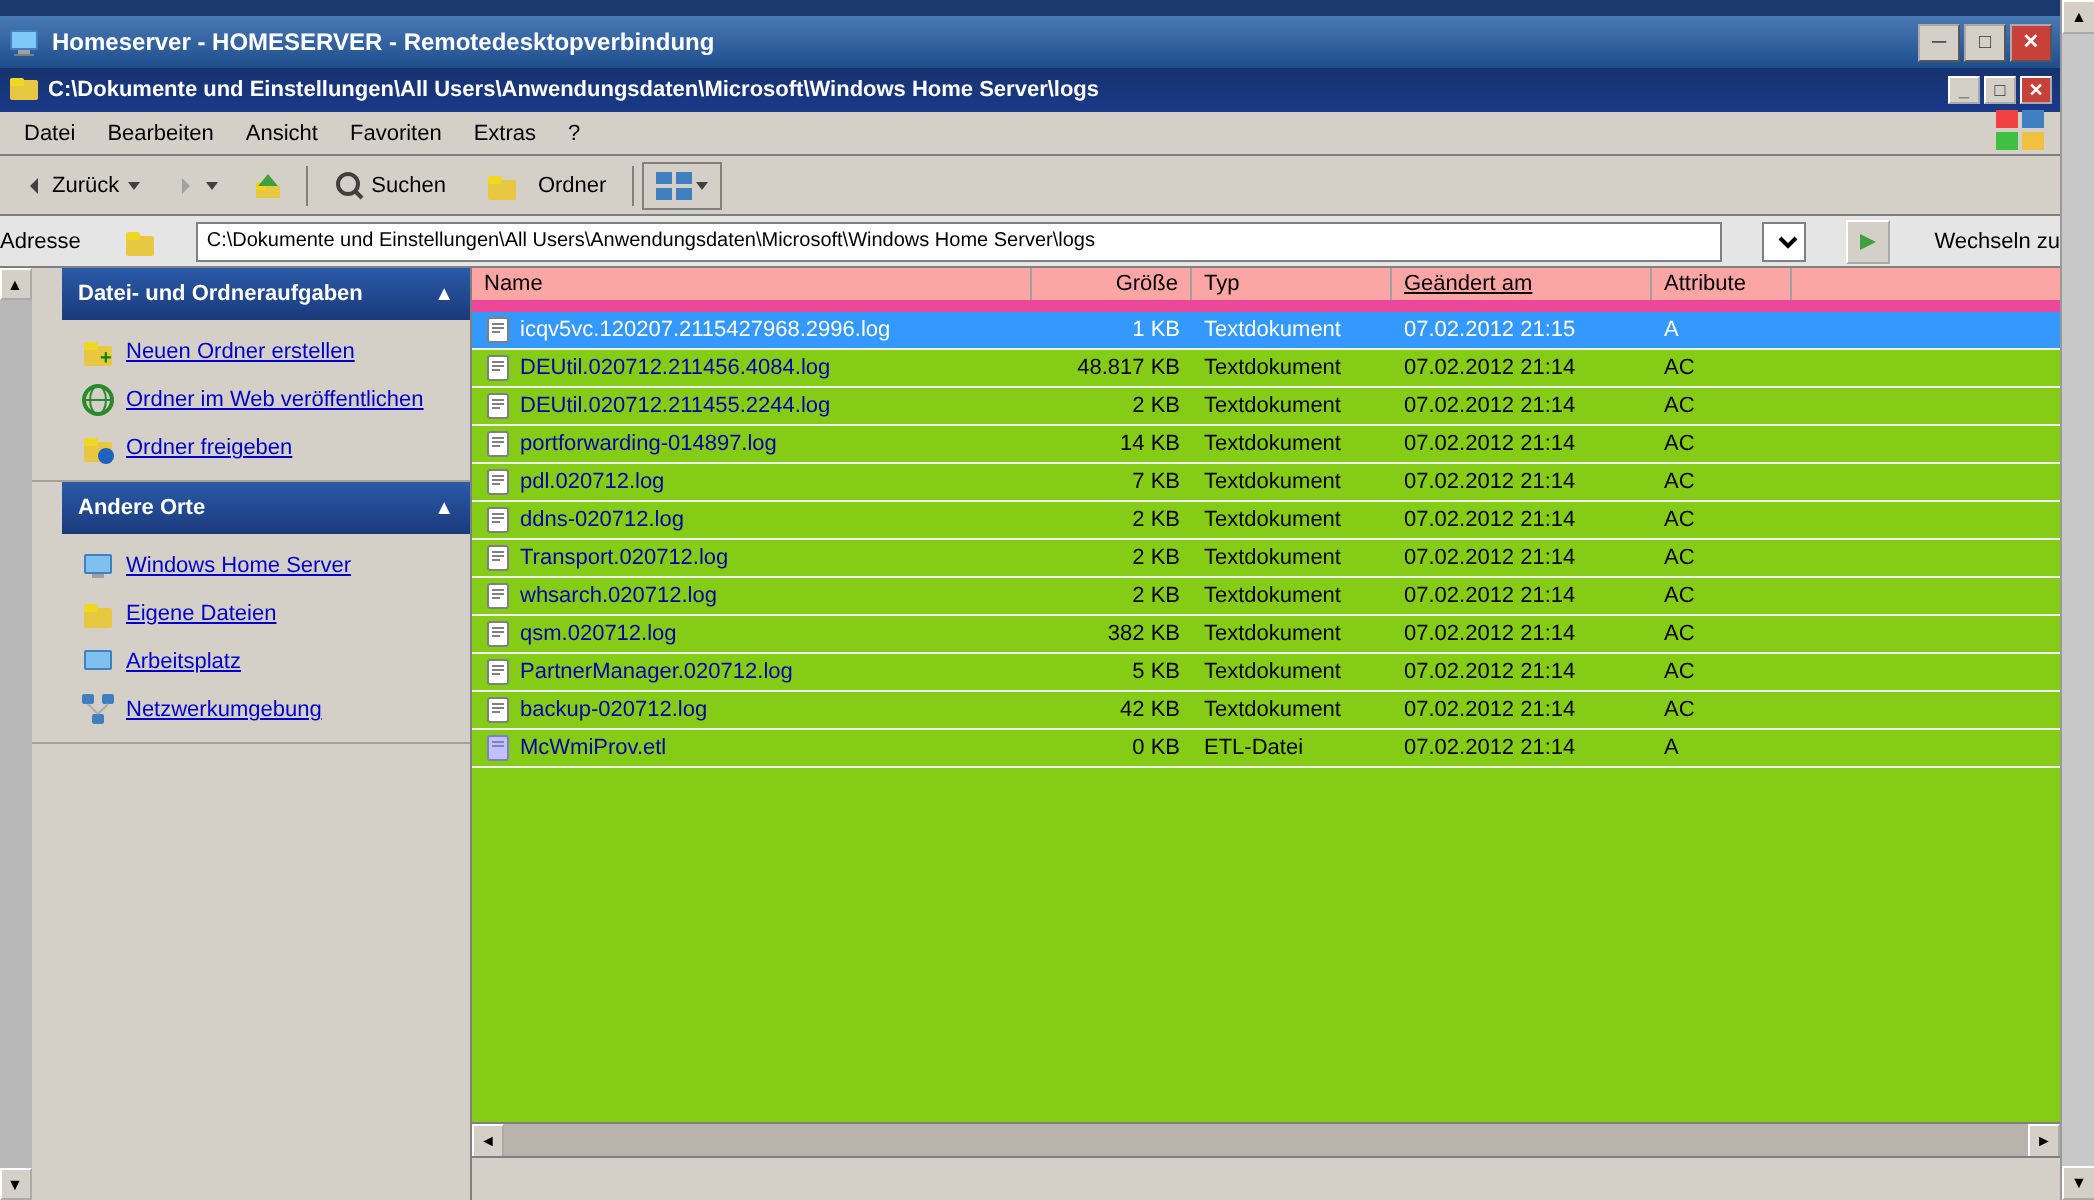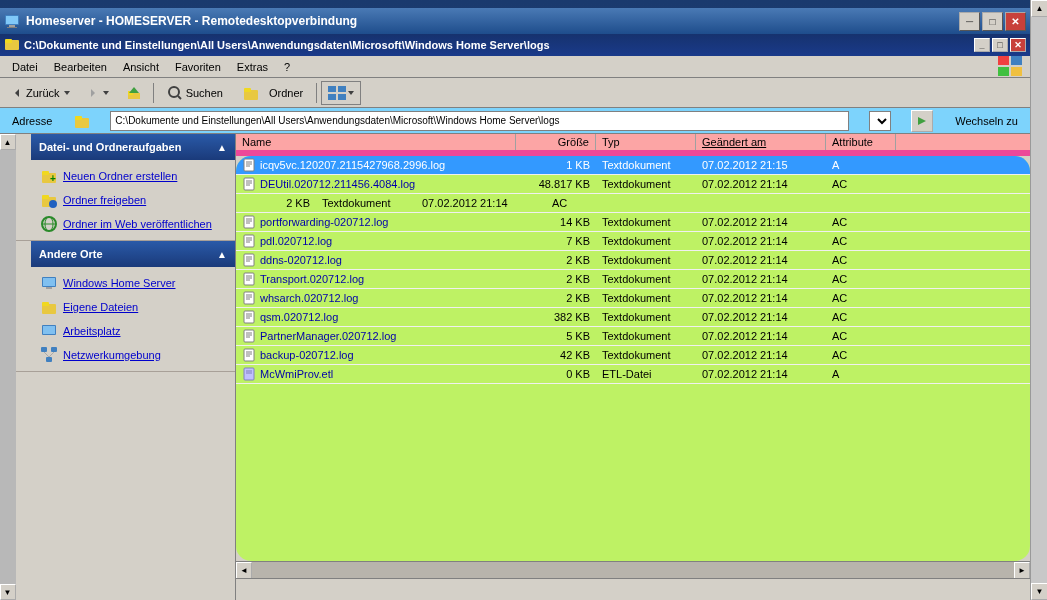--- a/index.html
+++ b/index.html
@@ -237,24 +237,24 @@
       border: 1px solid #808080;
       cursor: pointer;
       display: flex;
       align-items: center;
       justify-content: center;
     }
 
     
     .address-bar {
       height: 26px;
-      background: #7dd3fc;
-      display: flex;
-      align-items: center;
-      padding: 2px 12px;
+      background: #e5e5e5;
+      display: flex;
+      align-items: center;
+      padding: 2px 0;
       border-bottom: 1px solid #808080;
       gap: 20px;
     }
     .address-label {
       font-size: 11px;
       margin-right: 2px;
     }
     .address-input {
       flex: 1;
       height: 20px;
@@ -392,22 +392,21 @@
     .col-size { width: 80px; justify-content: flex-end; }
     .col-type { width: 100px; }
     .col-date { width: 130px; text-decoration: underline; }
     .col-attr { width: 70px; }
 
     
     .file-rows {
       flex: 1;
       overflow-y: auto;
       overflow-x: hidden;
-      background: #bef264;
-      border-radius: 15px;
+      background: #84cc16;
     }
     .file-row {
       height: 19px;
       display: flex;
       align-items: center;
       border-bottom: 1px solid #f0f0f0;
       cursor: pointer;
     }
     .file-row.selected { background: #3399ff; color: white; }
     .file-row .cell {
@@ -687,33 +686,33 @@
               <div class="panel-item">
                 <svg class="panel-item-icon" viewBox="0 0 16 16">
                   <rect x="1" y="5" width="14" height="10" rx="1" fill="#e8c840"></rect>
                   <rect x="1" y="3" width="7" height="4" rx="1" fill="#f0d820"></rect>
                   <text x="9" y="14" fill="green" font-size="10" font-weight="bold">+</text>
                 </svg>
                 <span>Neuen Ordner erstellen</span>
               </div>
               <div class="panel-item">
                 <svg class="panel-item-icon" viewBox="0 0 16 16">
+                  <circle cx="8" cy="8" r="7" fill="none" stroke="#2a8a2a" stroke-width="2"></circle>
+                  <ellipse cx="8" cy="8" rx="4" ry="7" fill="none" stroke="#2a8a2a" stroke-width="1"></ellipse>
+                  <line x1="1" y1="8" x2="15" y2="8" stroke="#2a8a2a" stroke-width="1"></line>
+                </svg>
+                <span>Ordner im Web veröffentlichen</span>
+              </div>
+              <div class="panel-item">
+                <svg class="panel-item-icon" viewBox="0 0 16 16">
                   <rect x="1" y="5" width="14" height="10" rx="1" fill="#e8c840"></rect>
                   <rect x="1" y="3" width="7" height="4" rx="1" fill="#f0d820"></rect>
                   <circle cx="12" cy="12" r="4" fill="#2060c0"></circle>
                 </svg>
                 <span>Ordner freigeben</span>
-              </div>
-              <div class="panel-item">
-                <svg class="panel-item-icon" viewBox="0 0 16 16">
-                  <circle cx="8" cy="8" r="7" fill="none" stroke="#2a8a2a" stroke-width="2"></circle>
-                  <ellipse cx="8" cy="8" rx="4" ry="7" fill="none" stroke="#2a8a2a" stroke-width="1"></ellipse>
-                  <line x1="1" y1="8" x2="15" y2="8" stroke="#2a8a2a" stroke-width="1"></line>
-                </svg>
-                <span>Ordner im Web veröffentlichen</span>
               </div>
             </div>
           </div>
 
           <div class="panel-section">
             <div class="panel-header">
               <span>Andere Orte</span>
               <span class="chevron">▲</span>
             </div>
             <div class="panel-items">
@@ -803,36 +802,45 @@
         <span>DEUtil.020712.211456.4084.log</span>
       </div>
       <div class="cell cell-size">
                   <span>48.817 KB</span>
                 </div>
       <div class="cell cell-type">Textdokument</div>
       <div class="cell cell-date">07.02.2012 21:14</div>
       <div class="cell cell-attr">AC</div>
     </div>
               <div class="file-row">
-      <div class="cell cell-size">
-                  <span>2 KB</span>
-                </div>
-      <div class="cell cell-type">Textdokument</div>
-      <div class="cell cell-date">07.02.2012 21:14</div>
-      <div class="cell cell-attr">AC</div>
-    </div>
-              <div class="file-row">
       <div class="cell cell-name">
         <svg width="14" height="14" viewBox="0 0 14 14">
                     <rect x="2" y="1" width="10" height="12" rx="1" fill="#ffffff" stroke="#808080" stroke-width="1"></rect>
                     <line x1="4" y1="4" x2="10" y2="4" stroke="#808080" stroke-width="1"></line>
                     <line x1="4" y1="6" x2="10" y2="6" stroke="#808080" stroke-width="1"></line>
                     <line x1="4" y1="8" x2="8" y2="8" stroke="#808080" stroke-width="1"></line>
                   </svg>
-        <span>portforwarding-020712.log</span>
+        <span>DEUtil.020712.211455.2244.log</span>
+      </div>
+      <div class="cell cell-size">
+                  <span>2 KB</span>
+                </div>
+      <div class="cell cell-type">Textdokument</div>
+      <div class="cell cell-date">07.02.2012 21:14</div>
+      <div class="cell cell-attr">AC</div>
+    </div>
+              <div class="file-row">
+      <div class="cell cell-name">
+        <svg width="14" height="14" viewBox="0 0 14 14">
+                    <rect x="2" y="1" width="10" height="12" rx="1" fill="#ffffff" stroke="#808080" stroke-width="1"></rect>
+                    <line x1="4" y1="4" x2="10" y2="4" stroke="#808080" stroke-width="1"></line>
+                    <line x1="4" y1="6" x2="10" y2="6" stroke="#808080" stroke-width="1"></line>
+                    <line x1="4" y1="8" x2="8" y2="8" stroke="#808080" stroke-width="1"></line>
+                  </svg>
+        <span>portforwarding-014897.log</span>
       </div>
       <div class="cell cell-size">
                   <span>14 KB</span>
                 </div>
       <div class="cell cell-type">Textdokument</div>
       <div class="cell cell-date">07.02.2012 21:14</div>
       <div class="cell cell-attr">AC</div>
     </div>
               <div class="file-row">
       <div class="cell cell-name">

